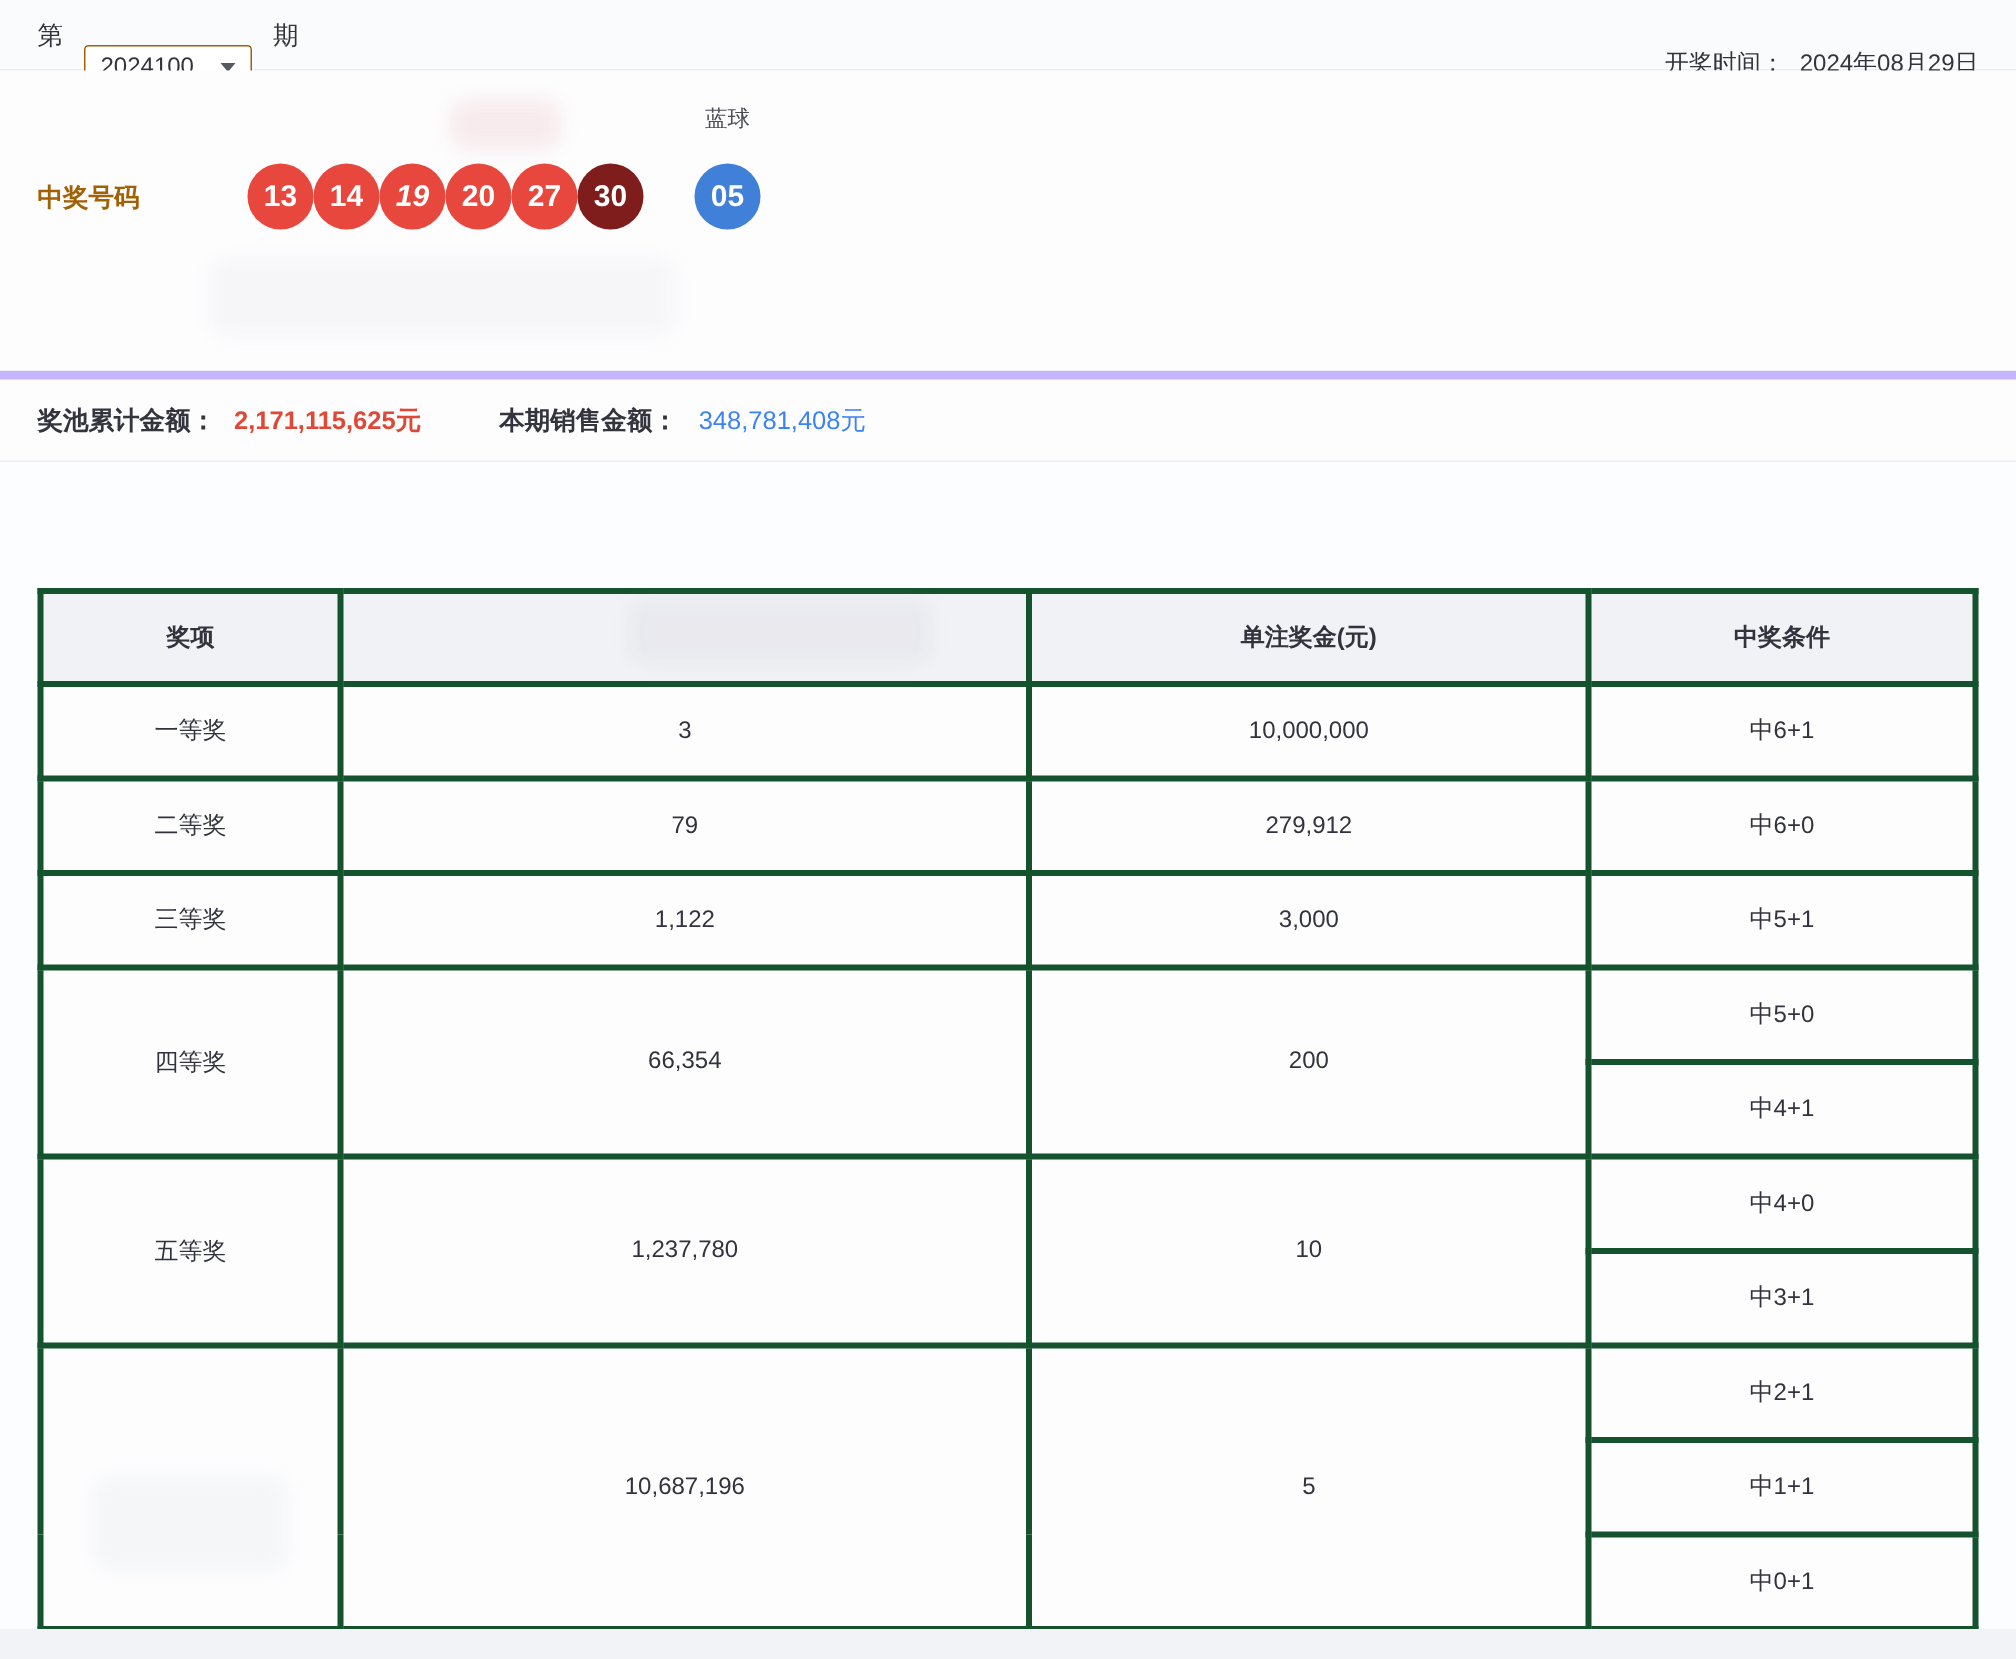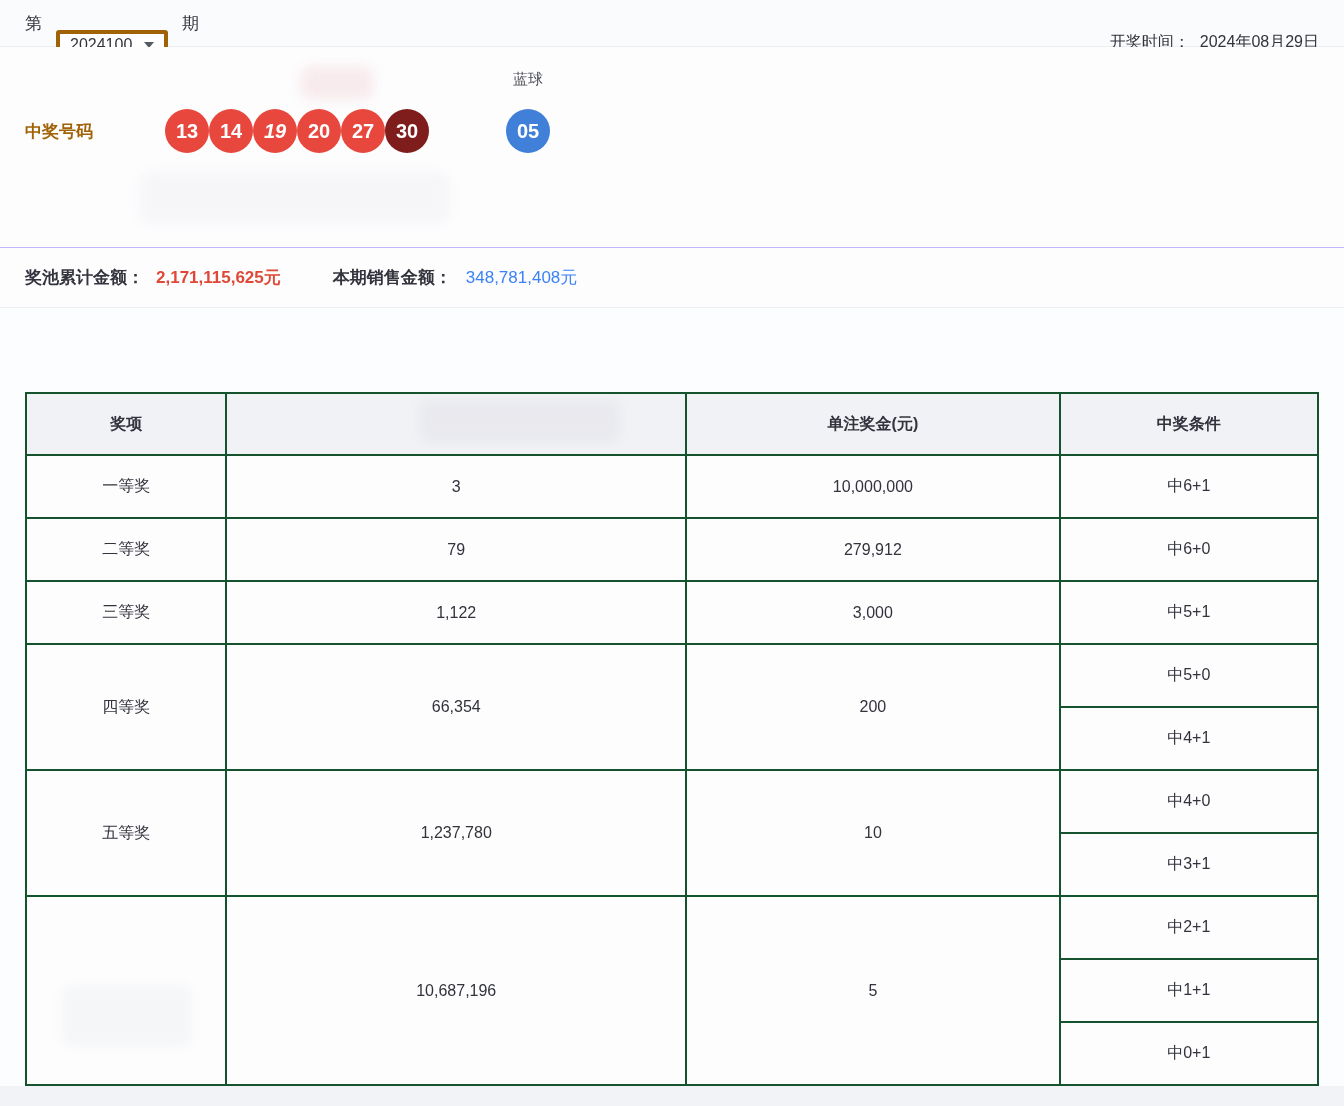--- a/index.html
+++ b/index.html
@@ -27,21 +27,21 @@
   }
   .topbar-left { display: flex; align-items: center; gap: 14px; font-size: 17px; }
   .period-select {
     display: flex;
     align-items: center;
     justify-content: space-between;
     width: 112px;
     height: 31px;
     padding: 0 10px;
     background: #fff;
-    border: 4px solid #a16207;
+    border: 1px solid #a16207;
     border-radius: 3px;
     font-size: 16px;
     cursor: pointer;
     margin-top: 44px;
   }
   .caret {
     width: 0; height: 0;
     border-left: 5px solid transparent;
     border-right: 5px solid transparent;
     border-top: 6px solid #555a63;
@@ -61,58 +61,58 @@
   .section-label { font-size: 17px; font-weight: 600; color: #a16207; width: 92px; }
   .red-balls { display: flex; margin-left: 48px; }
   .ball {
     width: 44px; height: 44px;
     border-radius: 50%;
     display: flex; align-items: center; justify-content: center;
     color: #fff;
     font-size: 20px;
     font-weight: bold;
   }
-  .blue-wrap { position: relative; margin-left: 77px; text-align: right; }
+  .blue-wrap { position: relative; margin-left: 34px; text-align: right; }
   .blue-label {
     position: absolute;
     top: -39px; left: 50%;
     transform: translateX(-50%);
     font-size: 15px;
     color: #4b4c55;
     white-space: nowrap;
   }
   .order-row { display: flex; align-items: center; height: 44px; margin-top: 26px; }
 
   
   .pool-band {
     height: 61px;
     display: flex;
     align-items: center;
     padding: 0 25px;
     background: #fdfdfe;
-    border-top: 1px solid #c4b5fd;
+    border-top: 6px solid #c4b5fd;
     border-bottom: 1px solid #ededf0;
     font-size: 17px;
   }
   .pool-label { font-weight: 600; color: #33343d; }
   .pool-jackpot-value { font-weight: 700; margin-left: 12px; }
   .pool-sales-label { margin-left: 52px; font-weight: 700; color: #33343d; }
   .pool-sales-value { margin-left: 14px; color: #3b82f6; }
 
   
   .table-wrap { padding: 84px 25px 0 25px; }
   table.prize-table {
     width: 1294px;
     border-collapse: collapse;
     table-layout: fixed;
     background: #fdfdfe;
     font-size: 16px;
   }
   .prize-table th, .prize-table td {
-    border: 2px solid #14532d;
+    border: 4px solid #14532d;
     text-align: center;
     vertical-align: middle;
     color: #32333c;
   }
   .prize-table thead tr { height: 62px; }
   .prize-table tbody tr { height: 63px; }
   .prize-table th { background: #f1f2f5; font-weight: 700; }
   .col-level { width: 15.5%; }
   .col-count { width: 35.6%; }
   .col-prize { width: 28.9%; }

